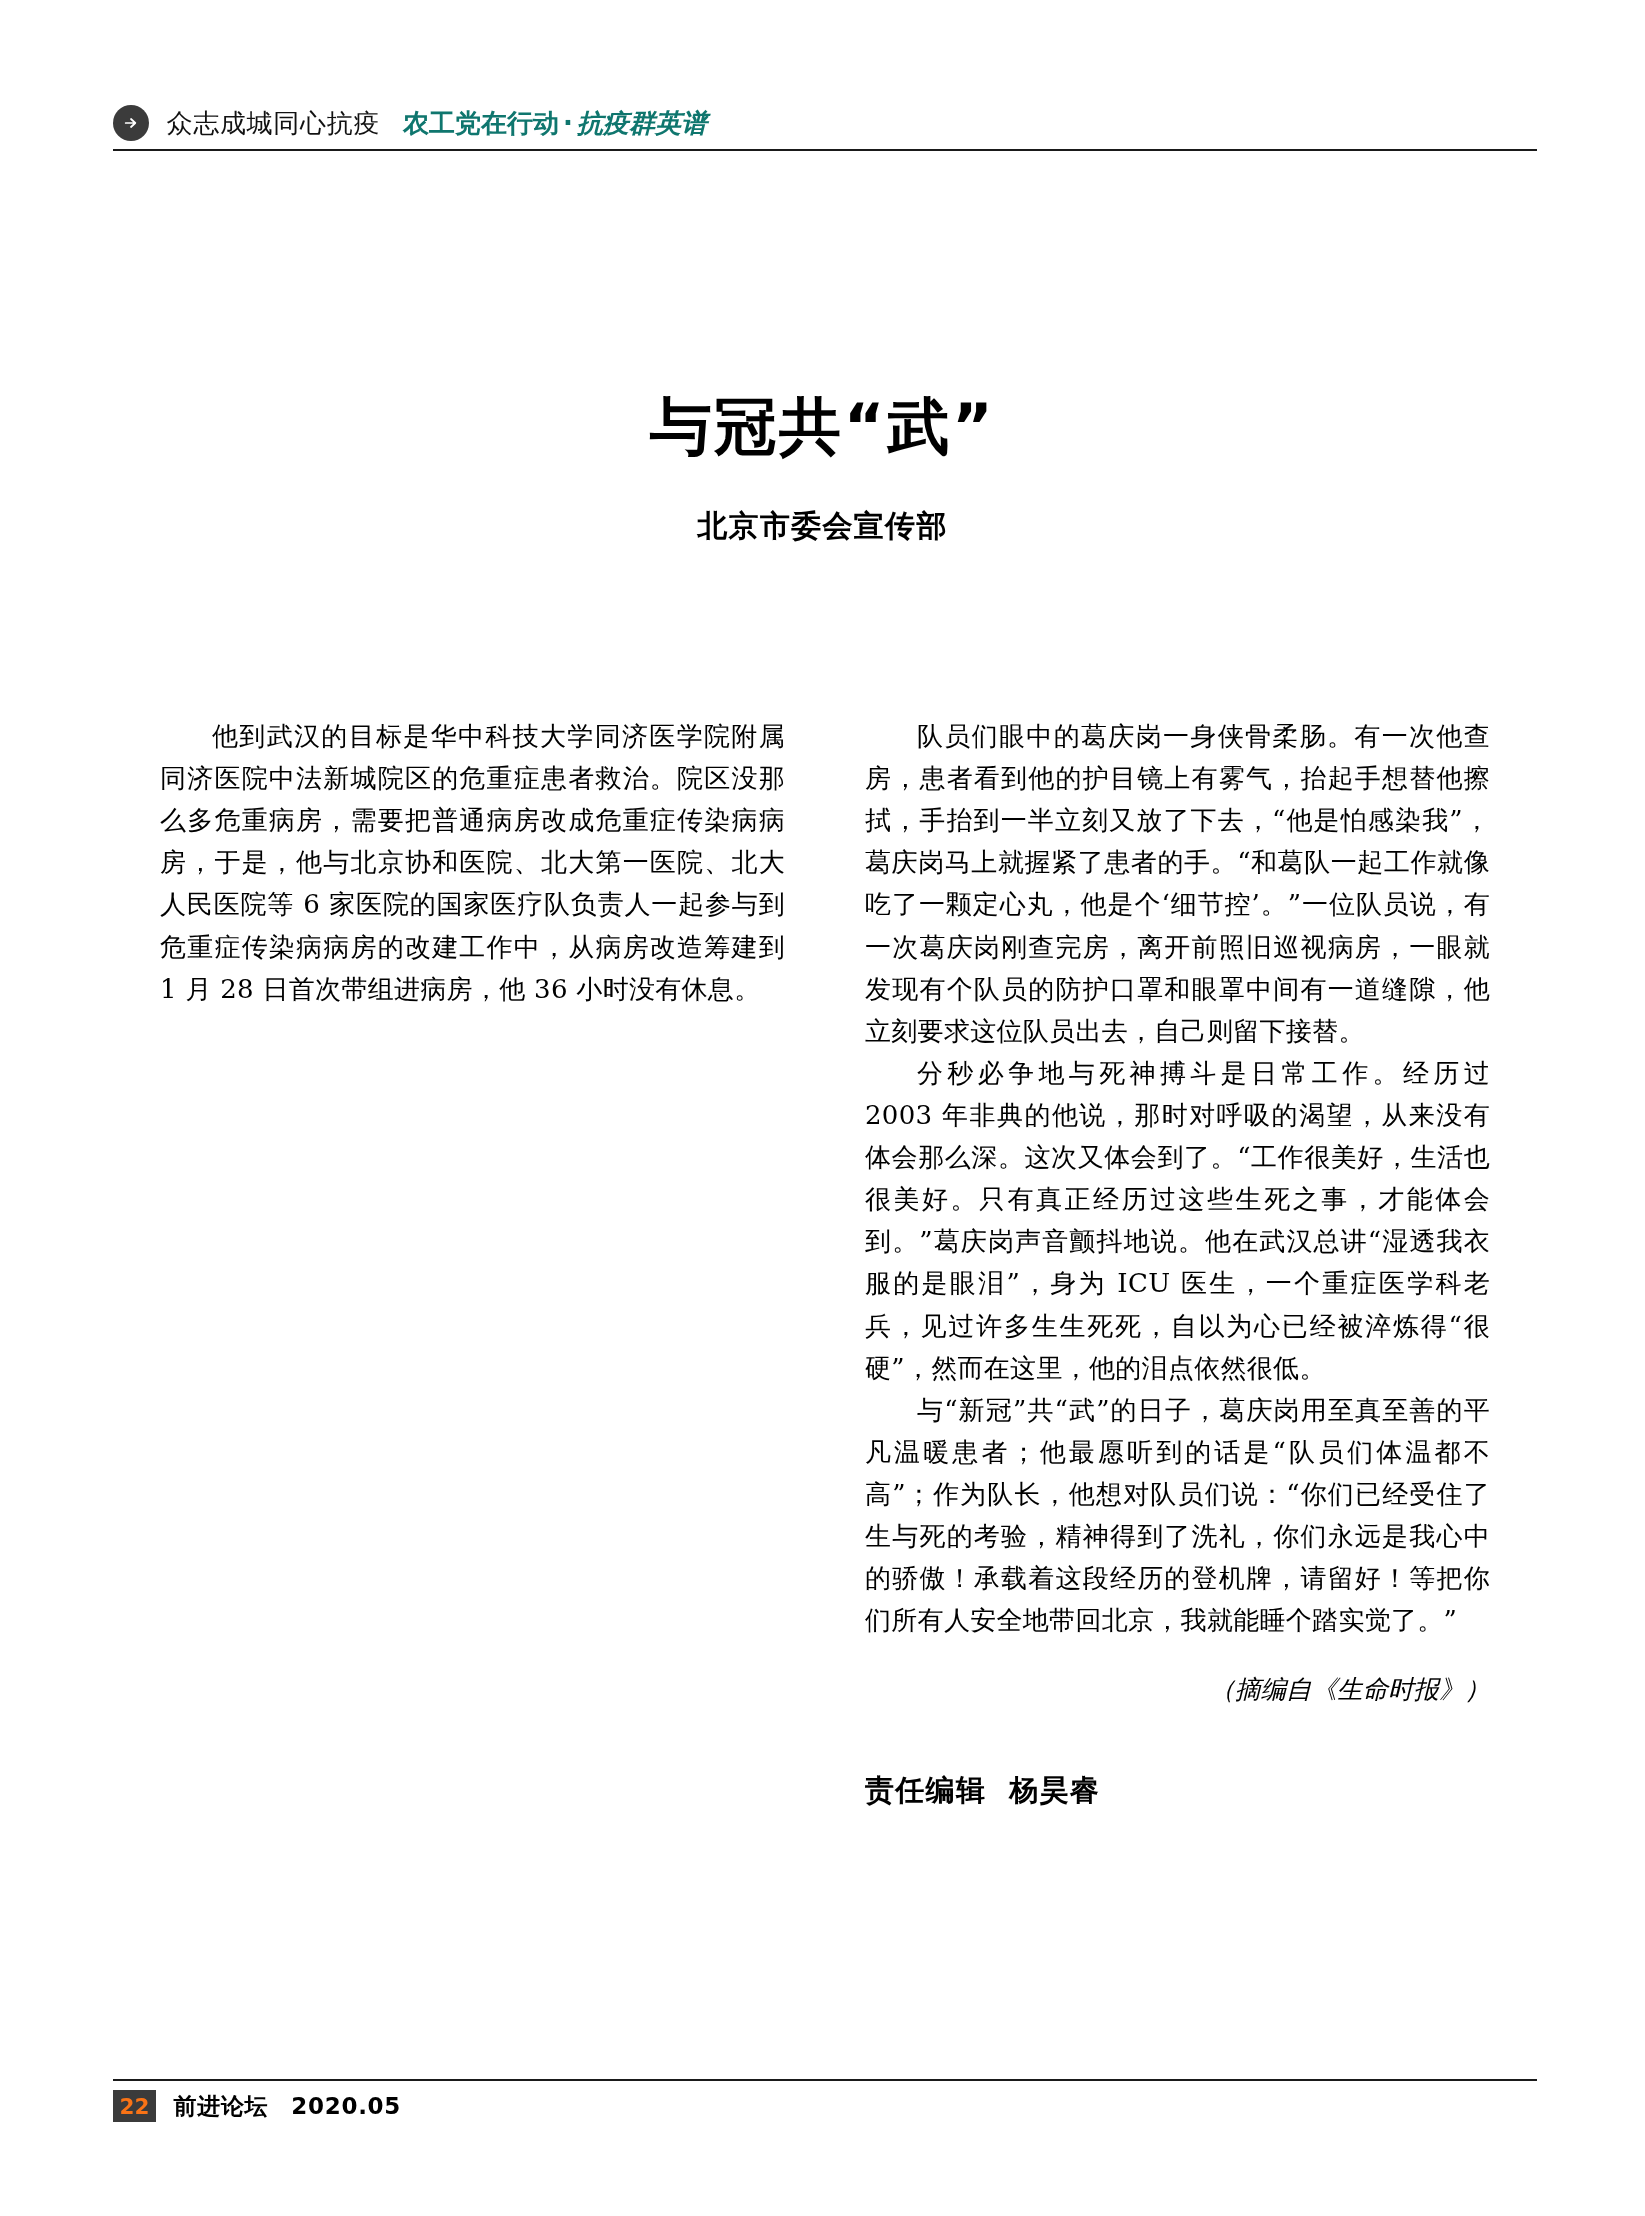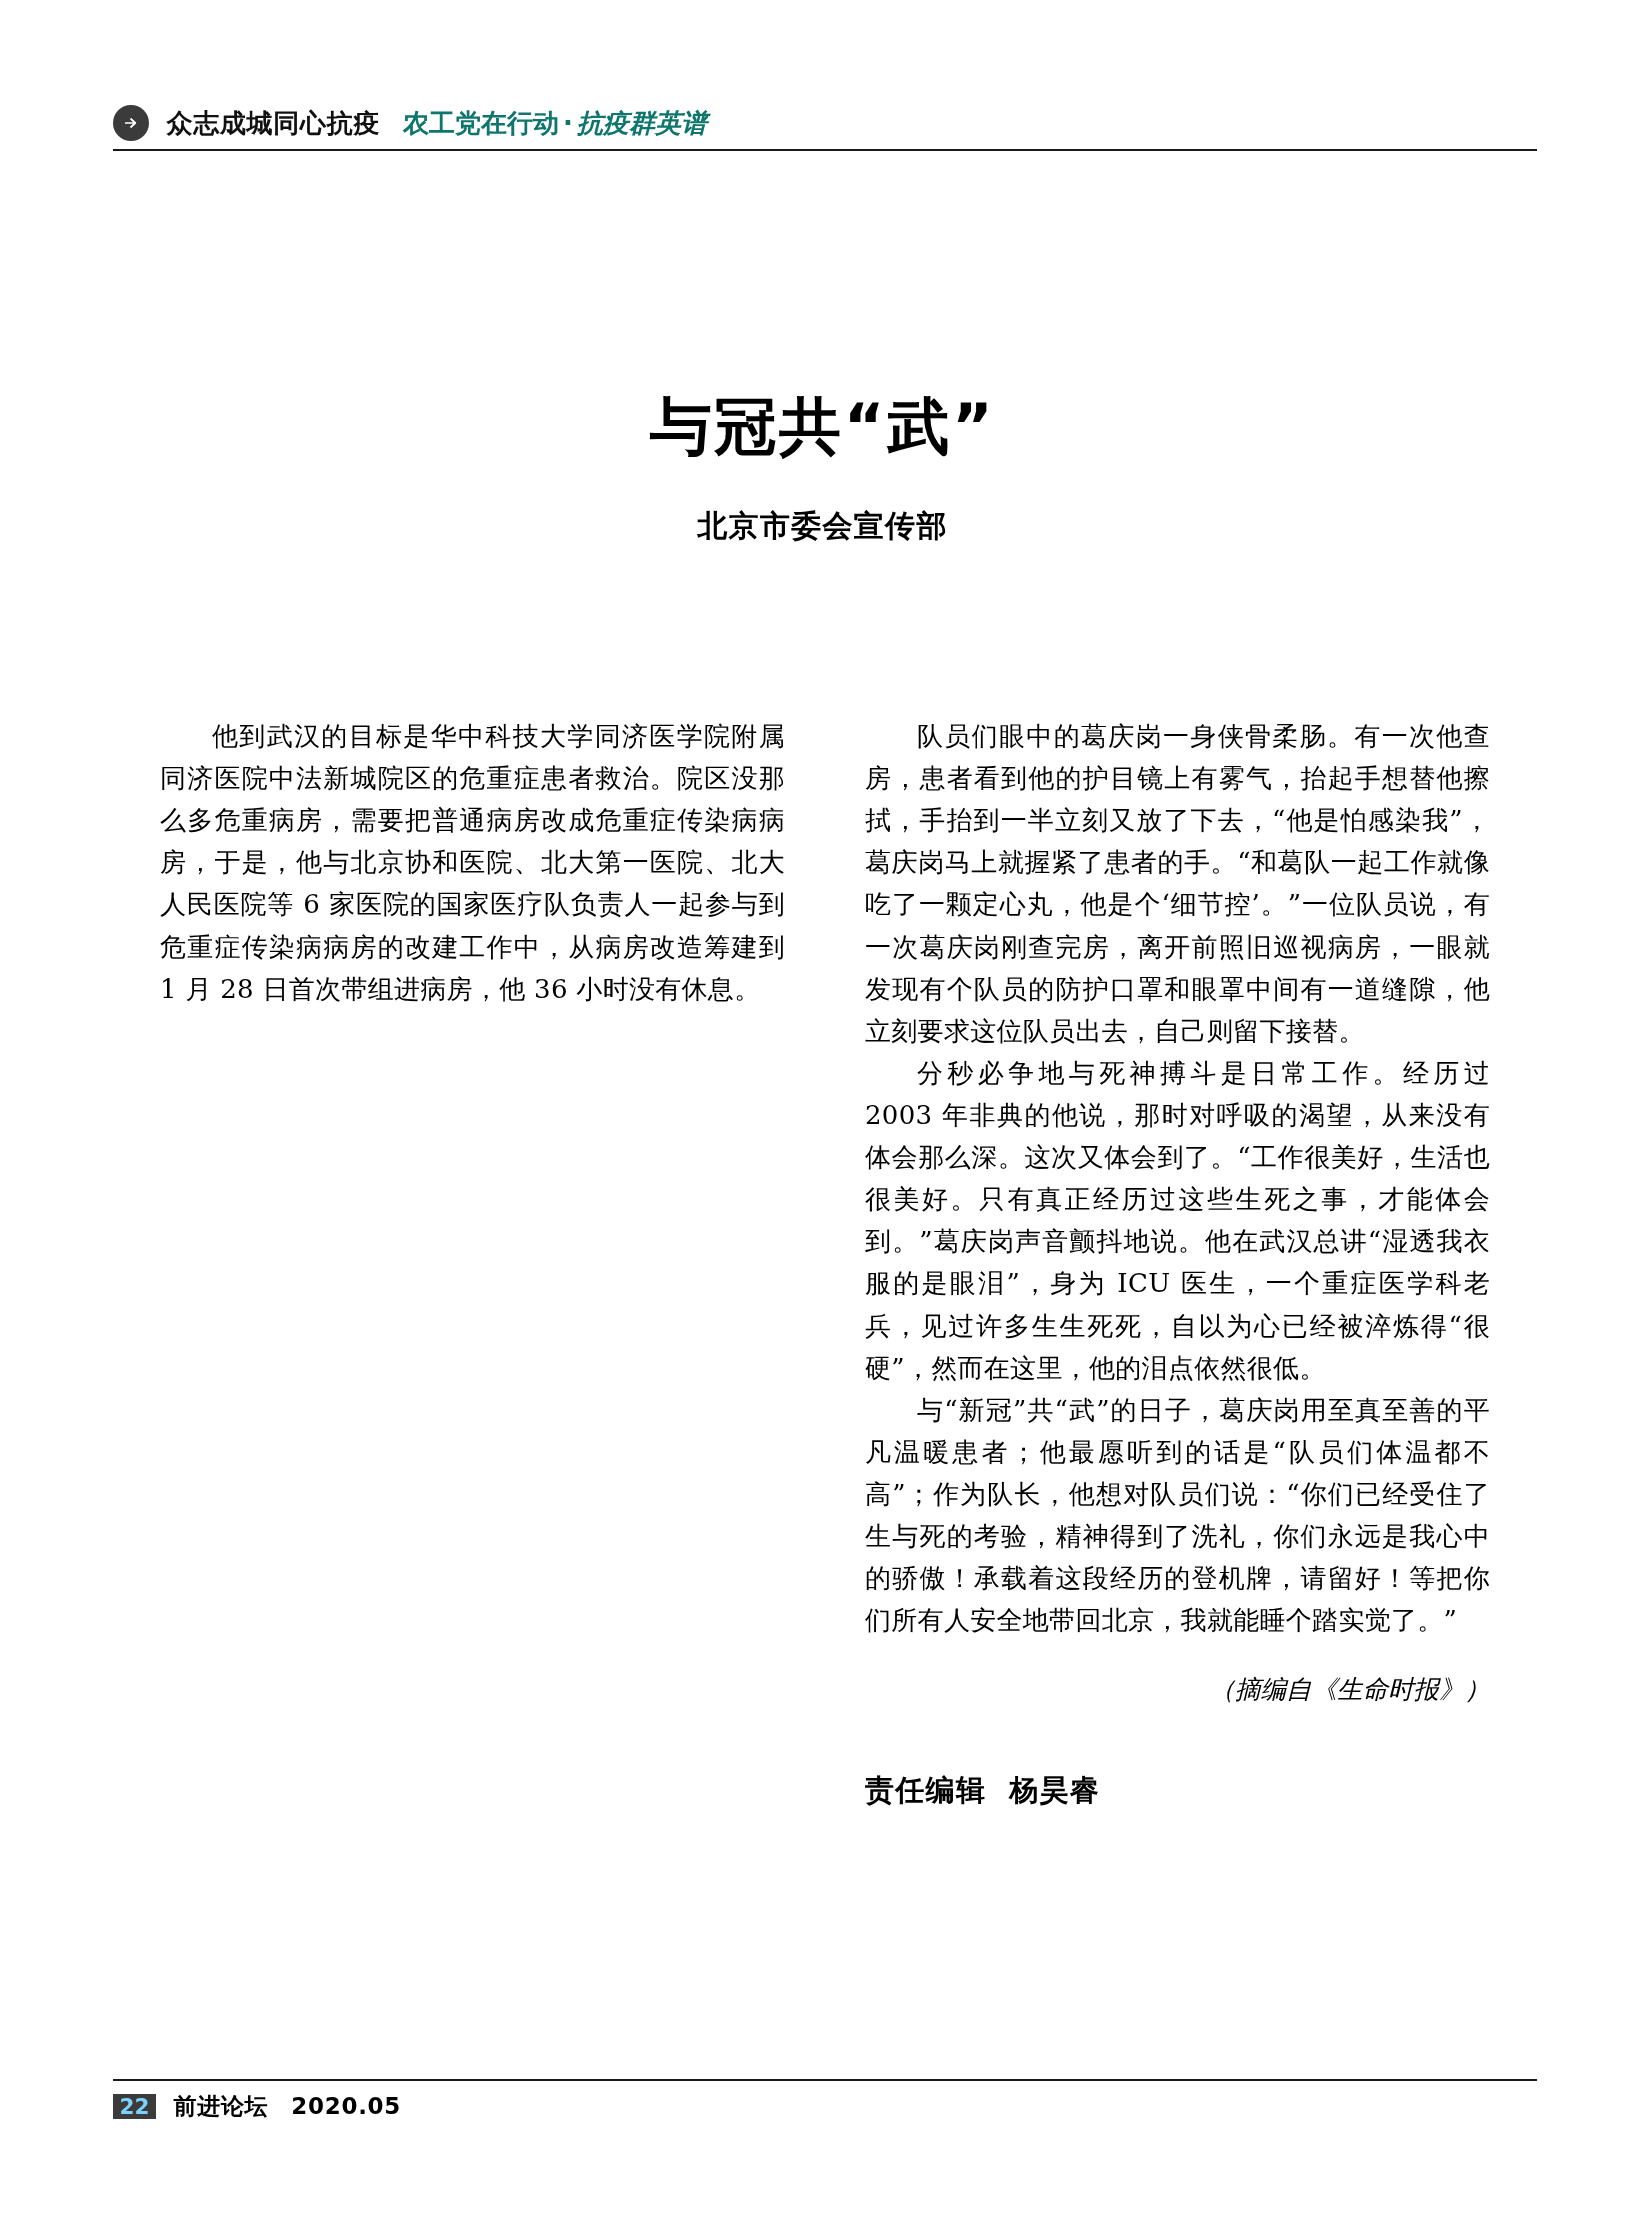--- a/index.html
+++ b/index.html
@@ -38,21 +38,21 @@
     background: #3b3b3b;
     display: flex;
     align-items: center;
     justify-content: center;
     flex: 0 0 auto;
     margin-right: 17.5px;
   }
   .arrow-badge svg { display: block; }
   .head-title {
     font-family: "DejaVu Sans", "Liberation Sans", sans-serif;
-    font-weight: bold;
+    font-weight: normal;
     font-size: 26px;
     letter-spacing: 0.7px;
     color: #111111;
     white-space: nowrap;
   }
   .head-sub {
     font-family: "DejaVu Sans", "Liberation Sans", sans-serif;
     font-weight: bold;
     font-size: 26px;
     color: #0f766e;
@@ -148,26 +148,26 @@
   .footer {
     position: absolute;
     left: 113px;
     top: 2086px;
     display: flex;
     align-items: center;
     height: 40px;
   }
   .page-num {
     background: #3b3b3b;
-    color: #7dd3fc;
+    color: #f97316;
     font-family: "DejaVu Sans", "Liberation Sans", sans-serif;
     font-weight: bold;
     font-size: 21.5px;
     width: 43px;
-    height: 25px;
+    height: 32px;
     display: flex;
     align-items: center;
     justify-content: center;
   }
   .footer-mag {
     font-family: "DejaVu Sans", "Liberation Sans", sans-serif;
     font-weight: bold;
     font-size: 23px;
     margin-left: 17.5px;
     letter-spacing: 0.7px;

